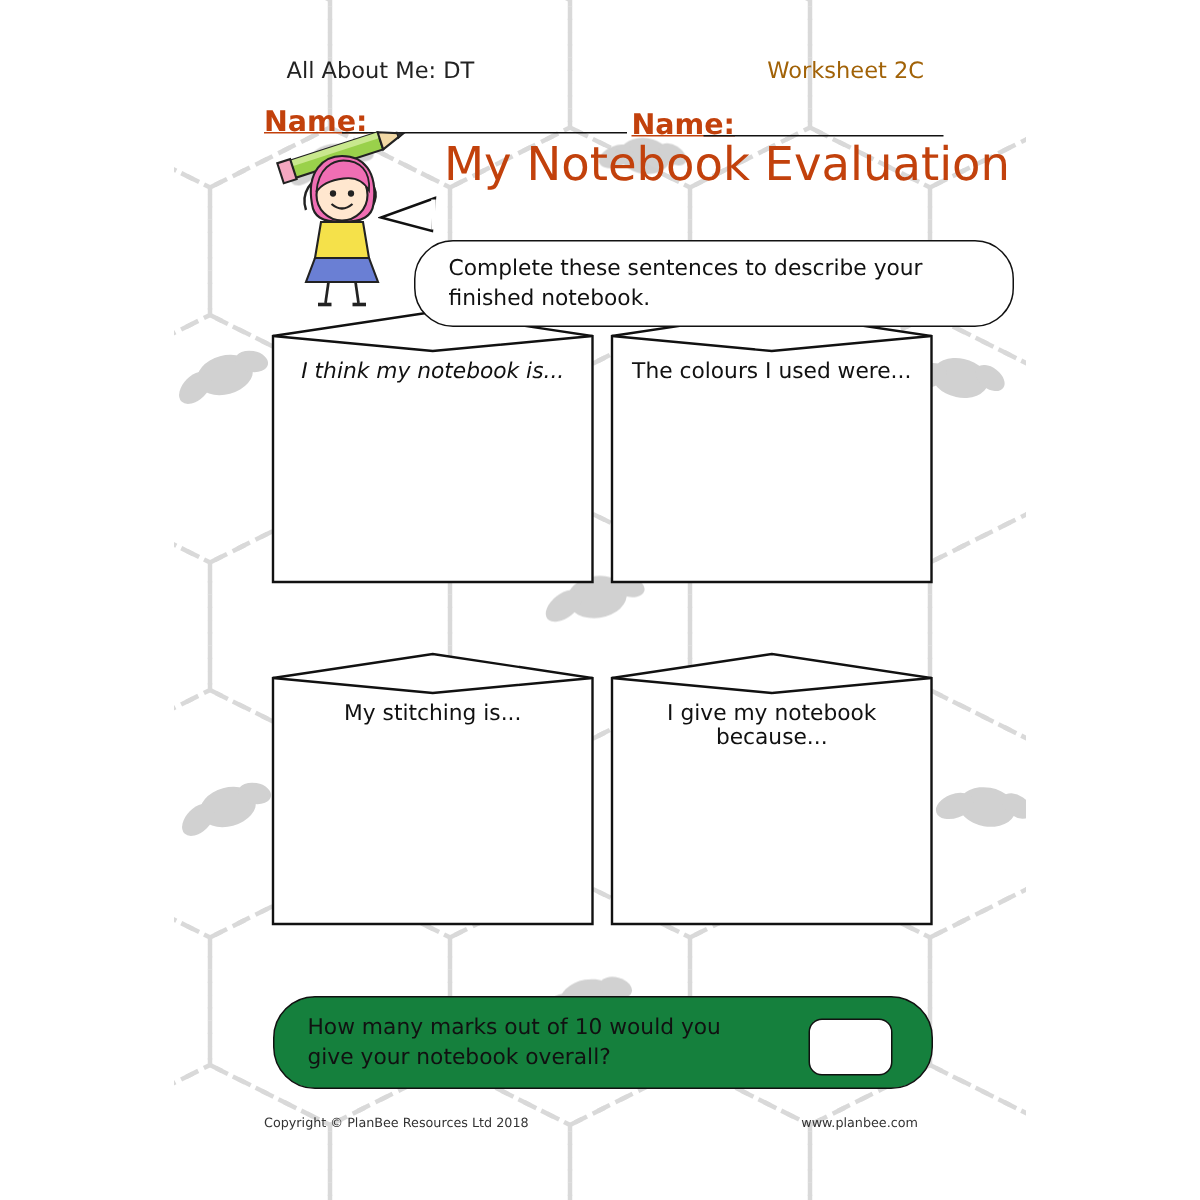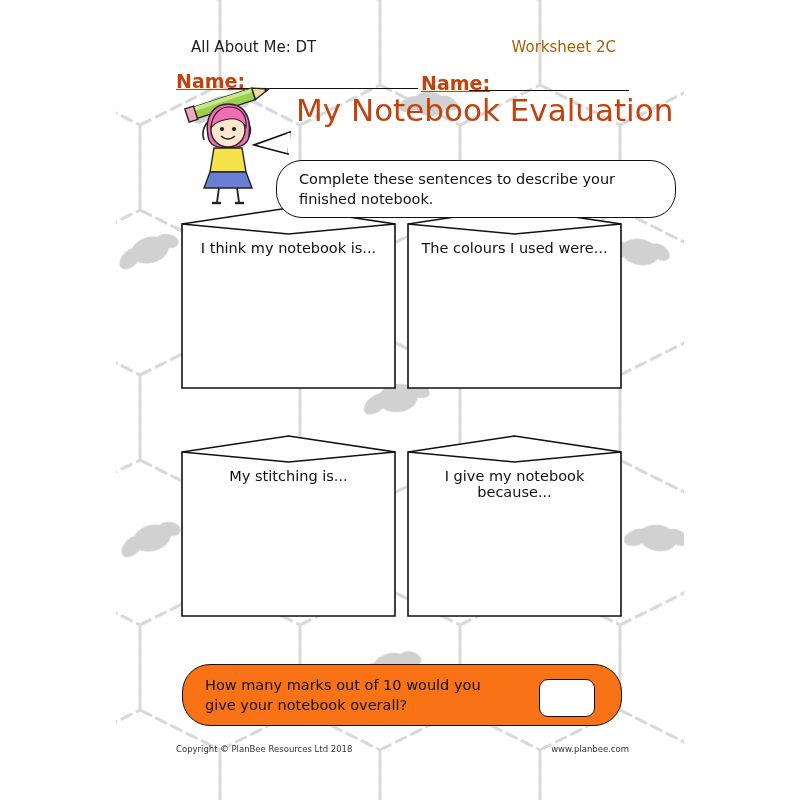--- a/index.html
+++ b/index.html
@@ -166,21 +166,21 @@
 
   
   .qbox {
     position: absolute;
     left: 66px;
     top: 664px;
     width: 440px;
     height: 62px;
     border: 1.6px solid #111;
     border-radius: 28px;
-    background: #f97316;
+    background: #15803d;
     box-sizing: border-box;
     z-index: 10;
     padding: 11px 20px 0 22px;
     font-size: 14.5px;
     line-height: 1.35;
     color: #111;
   }
   .qbox-answer {
     position: absolute;
     right: 26px;
@@ -202,21 +202,21 @@
   }
   .footer .cr {
     position: absolute;
     left: 60px;
     top: 0;
     font-size: 8.5px;
     color: #333;
   }
   .footer .site {
     position: absolute;
-    right: 55px;
+    right: 72px;
     top: 0;
     font-size: 8.5px;
     color: #333;
   }
 </style>
 </head>
 <body>
 
 <div id="sheet">
 
@@ -364,21 +364,21 @@
       <path d="M73,110 L75,124" stroke="#222" stroke-width="1.8" fill="none"></path>
       <path d="M48,125 L57,125" stroke="#222" stroke-width="2.4"></path>
       <path d="M71,125 L80,125" stroke="#222" stroke-width="2.4"></path>
     </svg>
 
     <div class="booklet" style="left:64px; top:200px; width:217px; height:190px;">
       <svg width="217" height="190" viewBox="0 0 217 190">
         <path d="M2,24 L108.5,8 L215,24 L215,188 L2,188 Z" fill="#ffffff" stroke="#111111" stroke-width="1.6"></path>
         <path d="M2,24 L108.5,34 L215,24" fill="none" stroke="#111111" stroke-width="1.6"></path>
       </svg>
-      <div class="booklet-label" style="top:40px;">I think my notebook is...</div>
+      <div class="booklet-label" style="top:40px;font-style:italic;">I think my notebook is...</div>
     </div>
 
     <div class="booklet" style="left:290px; top:200px; width:217px; height:190px;">
       <svg width="217" height="190" viewBox="0 0 217 190">
         <path d="M2,24 L108.5,8 L215,24 L215,188 L2,188 Z" fill="#ffffff" stroke="#111111" stroke-width="1.6"></path>
         <path d="M2,24 L108.5,34 L215,24" fill="none" stroke="#111111" stroke-width="1.6"></path>
       </svg>
       <div class="booklet-label" style="top:40px;">The colours I used were...</div>
     </div>
 

